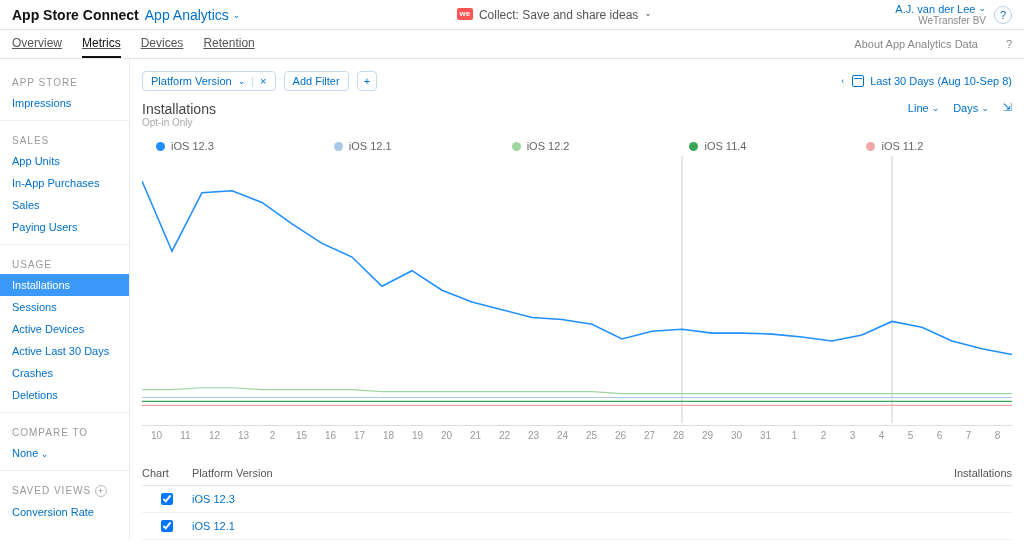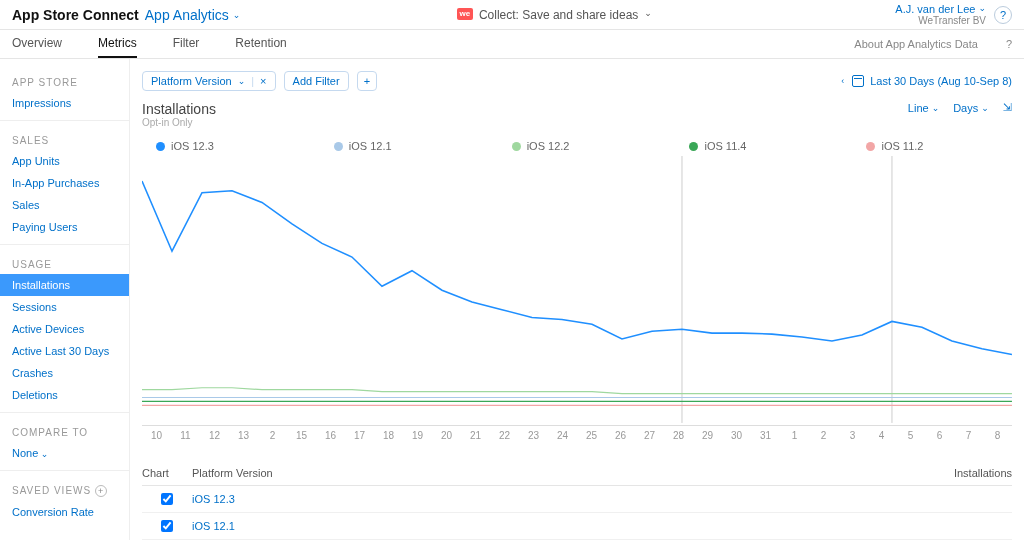--- a/index.html
+++ b/index.html
@@ -87,24 +87,24 @@
     <span class="user">
         <span>A.J. van der Lee</span>
         <span class="chev">⌄</span>
       </span>
     <span class="org">WeTransfer BV</span>
   </div>
   <div class="help-circle">?</div>
 </div>
 
 <div class="tabbar">
-  <div id="tabs-container" style="display:flex;gap:36px;">
+  <div id="tabs-container" style="display:flex;gap:20px;text-decoration:underline;">
       <div class="tab">Overview</div>
       <div class="tab active">Metrics</div>
-      <div class="tab">Filter</div>
+      <div class="tab">Devices</div>
       <div class="tab">Retention</div>
     </div>
   <div class="spacer"></div>
   <span class="about">About App Analytics Data</span>
   <span class="about" style="margin-left:4px;">?</span>
 </div>
 
 <div class="main">
 
   <div class="sidebar" id="sidebar">

